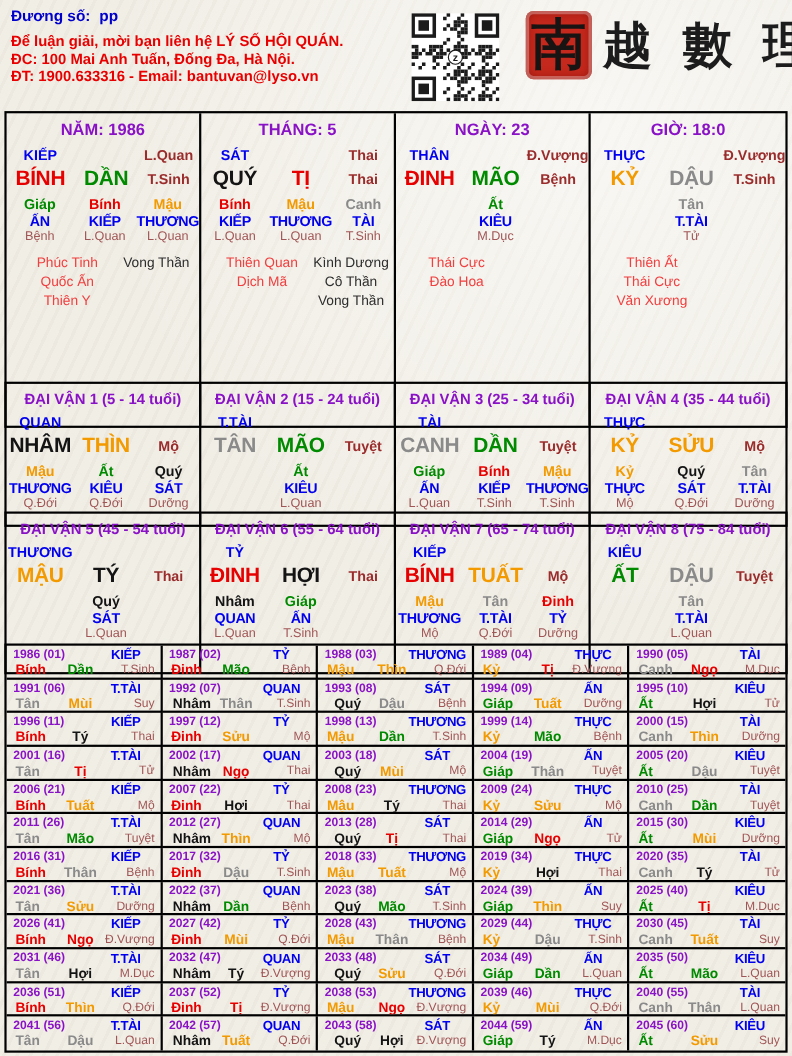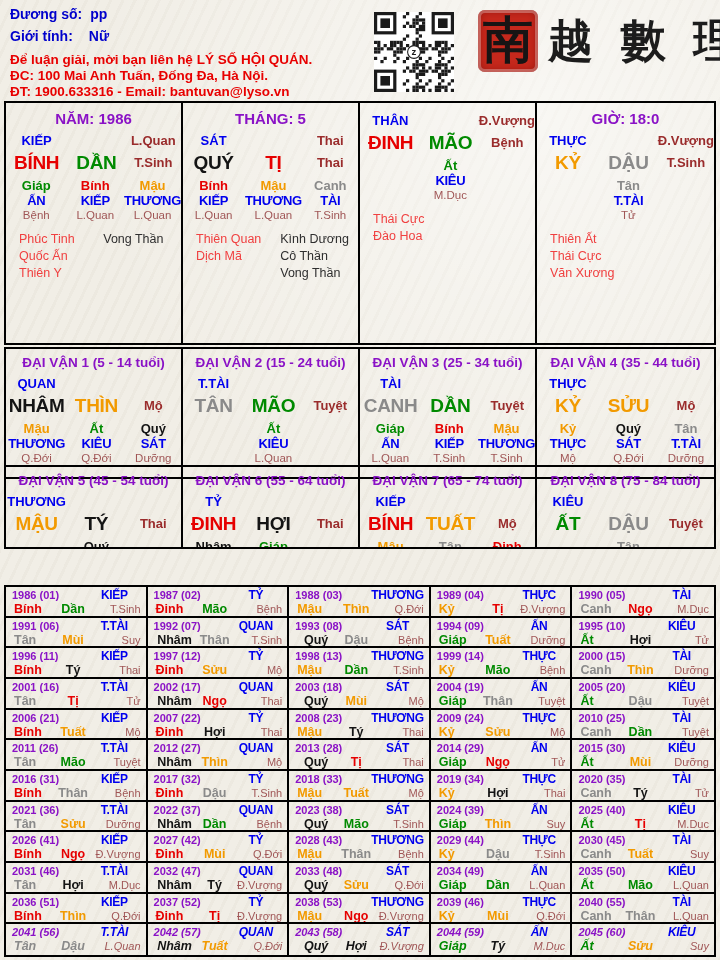--- a/index.html
+++ b/index.html
@@ -33,48 +33,48 @@
     position:absolute;left:50%;top:50%;transform:translate(-50%,-52%);
     font-family:"DejaVu Serif","Liberation Serif",serif;font-weight:bold;
     font-size:50px;color:#181414;line-height:1;
   }
   .calli{
     margin-left:10px;font-family:"DejaVu Serif","Liberation Serif",serif;
     font-weight:bold;font-size:45px;color:#1c1c1c;letter-spacing:6px;white-space:nowrap;
   }
   
   .box{position:absolute;left:4px;width:712px;border:2px solid var(--border,#000);}
-  .pillars{top:101px;height:244px;display:grid;grid-template-columns:repeat(4,1fr);}
+  .pillars{top:101px;height:288px;display:grid;grid-template-columns:repeat(4,1fr);}
   #dv1{top:347px;height:132px;display:grid;grid-template-columns:repeat(4,1fr);}
-  #dv2{top:465px;height:84px;display:grid;grid-template-columns:repeat(4,1fr);}
+  #dv2{top:465px;height:148px;display:grid;grid-template-columns:repeat(4,1fr);}
   .pcell{border-right:2px solid var(--border,#000);padding-top:4px;overflow:hidden;}
   .pcell:last-child{border-right:none;}
   .ptitle{text-align:center;color:var(--purple,#8a12c6);font-weight:bold;font-size:15px;margin-top:3px;white-space:nowrap;}
   .pcell.dv .ptitle{font-size:13.5px;margin-top:2px;}
   .grid3{display:grid;grid-template-columns:1.05fr 1fr .95fr;align-items:center;}
   .prow1{margin-top:5px;height:17px;}
   .prow1 .god{grid-column:1;text-align:center;color:var(--blue,#0000ee);font-weight:bold;font-size:13px;}
   .prow1 .st{grid-column:3;}
   .st{text-align:center;color:var(--maroon,#9a2c2c);font-weight:bold;font-size:13px;white-space:nowrap;}
   .prow2{margin-top:2px;height:23px;}
   .big{font-size:19px;font-weight:bold;text-align:center;letter-spacing:-.3px;white-space:nowrap;}
   .hblock{margin-top:4px;}
   .hcol{text-align:center;}
   .hstem{font-size:13px;font-weight:bold;line-height:15px;}
   .hgod{font-size:13px;font-weight:bold;color:var(--blue,#0000ee);line-height:15px;letter-spacing:-.3px;white-space:nowrap;}
   .hstage{font-size:11.5px;color:var(--muted,#a05656);line-height:14px;white-space:nowrap;}
-  .slists{display:grid;grid-template-columns:52% 48%;margin-top:9px;padding-left:13px;}
+  .slists{display:grid;grid-template-columns:52% 48%;margin-top:9px;padding-left:13px;text-align:center;}
   .slist{font-size:12.5px;line-height:17px;}
   .slist.red{color:var(--star_red,#f04040);}
   .slist.blk{color:var(--star_black,#2e2e2e);}
   
   .years{top:585px;height:372px;display:grid;grid-template-columns:repeat(5,1fr);grid-template-rows:repeat(12,1fr);}
   .ycell{border-right:2px solid var(--border,#000);border-bottom:2px solid var(--border,#000);padding:1px 5px 0 6px;overflow:hidden;}
   .ycell.lastcol{border-right:none;}
-  .ycell.lastrow{border-bottom:none;font-style:italic;}
+  .ycell.lastrow{border-bottom:none;}
   .yline1{display:grid;grid-template-columns:76px 1fr;align-items:center;height:14px;}
   .ylabel{color:var(--purple,#8a12c6);font-weight:bold;font-size:11px;white-space:nowrap;}
   .ygod{text-align:center;color:var(--blue,#0000ee);font-weight:bold;font-size:12px;letter-spacing:-.3px;white-space:nowrap;}
   .yline2{display:grid;grid-template-columns:31% 33% 36%;align-items:center;height:14px;}
   .ystem{font-weight:bold;font-size:12.5px;text-align:left;padding-left:2px;white-space:nowrap;}
   .ybranch{font-weight:bold;font-size:12.5px;text-align:center;white-space:nowrap;}
   .ystage{font-size:11px;color:var(--muted,#a05656);text-align:right;white-space:nowrap;}
   
   .e-wood{color:var(--wood,#008a00);}
   .e-fire{color:var(--fire,#e60000);}
@@ -83,23 +83,20 @@
   .e-water{color:var(--water,#141414);text-align:center;}
 </style>
 </head>
 <body>
 
 <div class="page">
 
   <div class="hleft">
     <div class="hline">
       <span>Đương số:</span><span class="val">pp</span>
-    </div>
-    <div class="hline g">
-      <span>Giới tính:</span><span class="val">Nữ</span>
     </div>
     <div class="contact">
       <div>Để luận giải, mời bạn liên hệ LÝ SỐ HỘI QUÁN.</div>
       <div>ĐC: 100 Mai Anh Tuấn, Đống Đa, Hà Nội.</div>
       <div>ĐT: 1900.633316 - Email: bantuvan@lyso.vn</div>
     </div>
   </div>
 
   <svg id="qr" viewBox="0 0 75 75">
       <rect x="0" y="0" width="75" height="75" fill="#ffffff"></rect>
@@ -360,20 +357,21 @@
             <div>Dịch Mã</div>
           </div>
           <div class="slist blk">
             <div>Kình Dương</div>
             <div>Cô Thần</div>
             <div>Vong Thần</div>
           </div>
         </div>
       </div>
       <div class="pcell">
+        <div class="ptitle">NGÀY: 23</div>
         <div class="grid3 prow1">
           <span class="god">THÂN</span>
           <span class="st">Đ.Vượng</span>
         </div>
         <div class="grid3 prow2">
           <span class="big e-fire">ĐINH</span>
           <span class="big e-wood">MÃO</span>
           <span class="st">Bệnh</span>
         </div>
         <div class="grid3 hblock">

